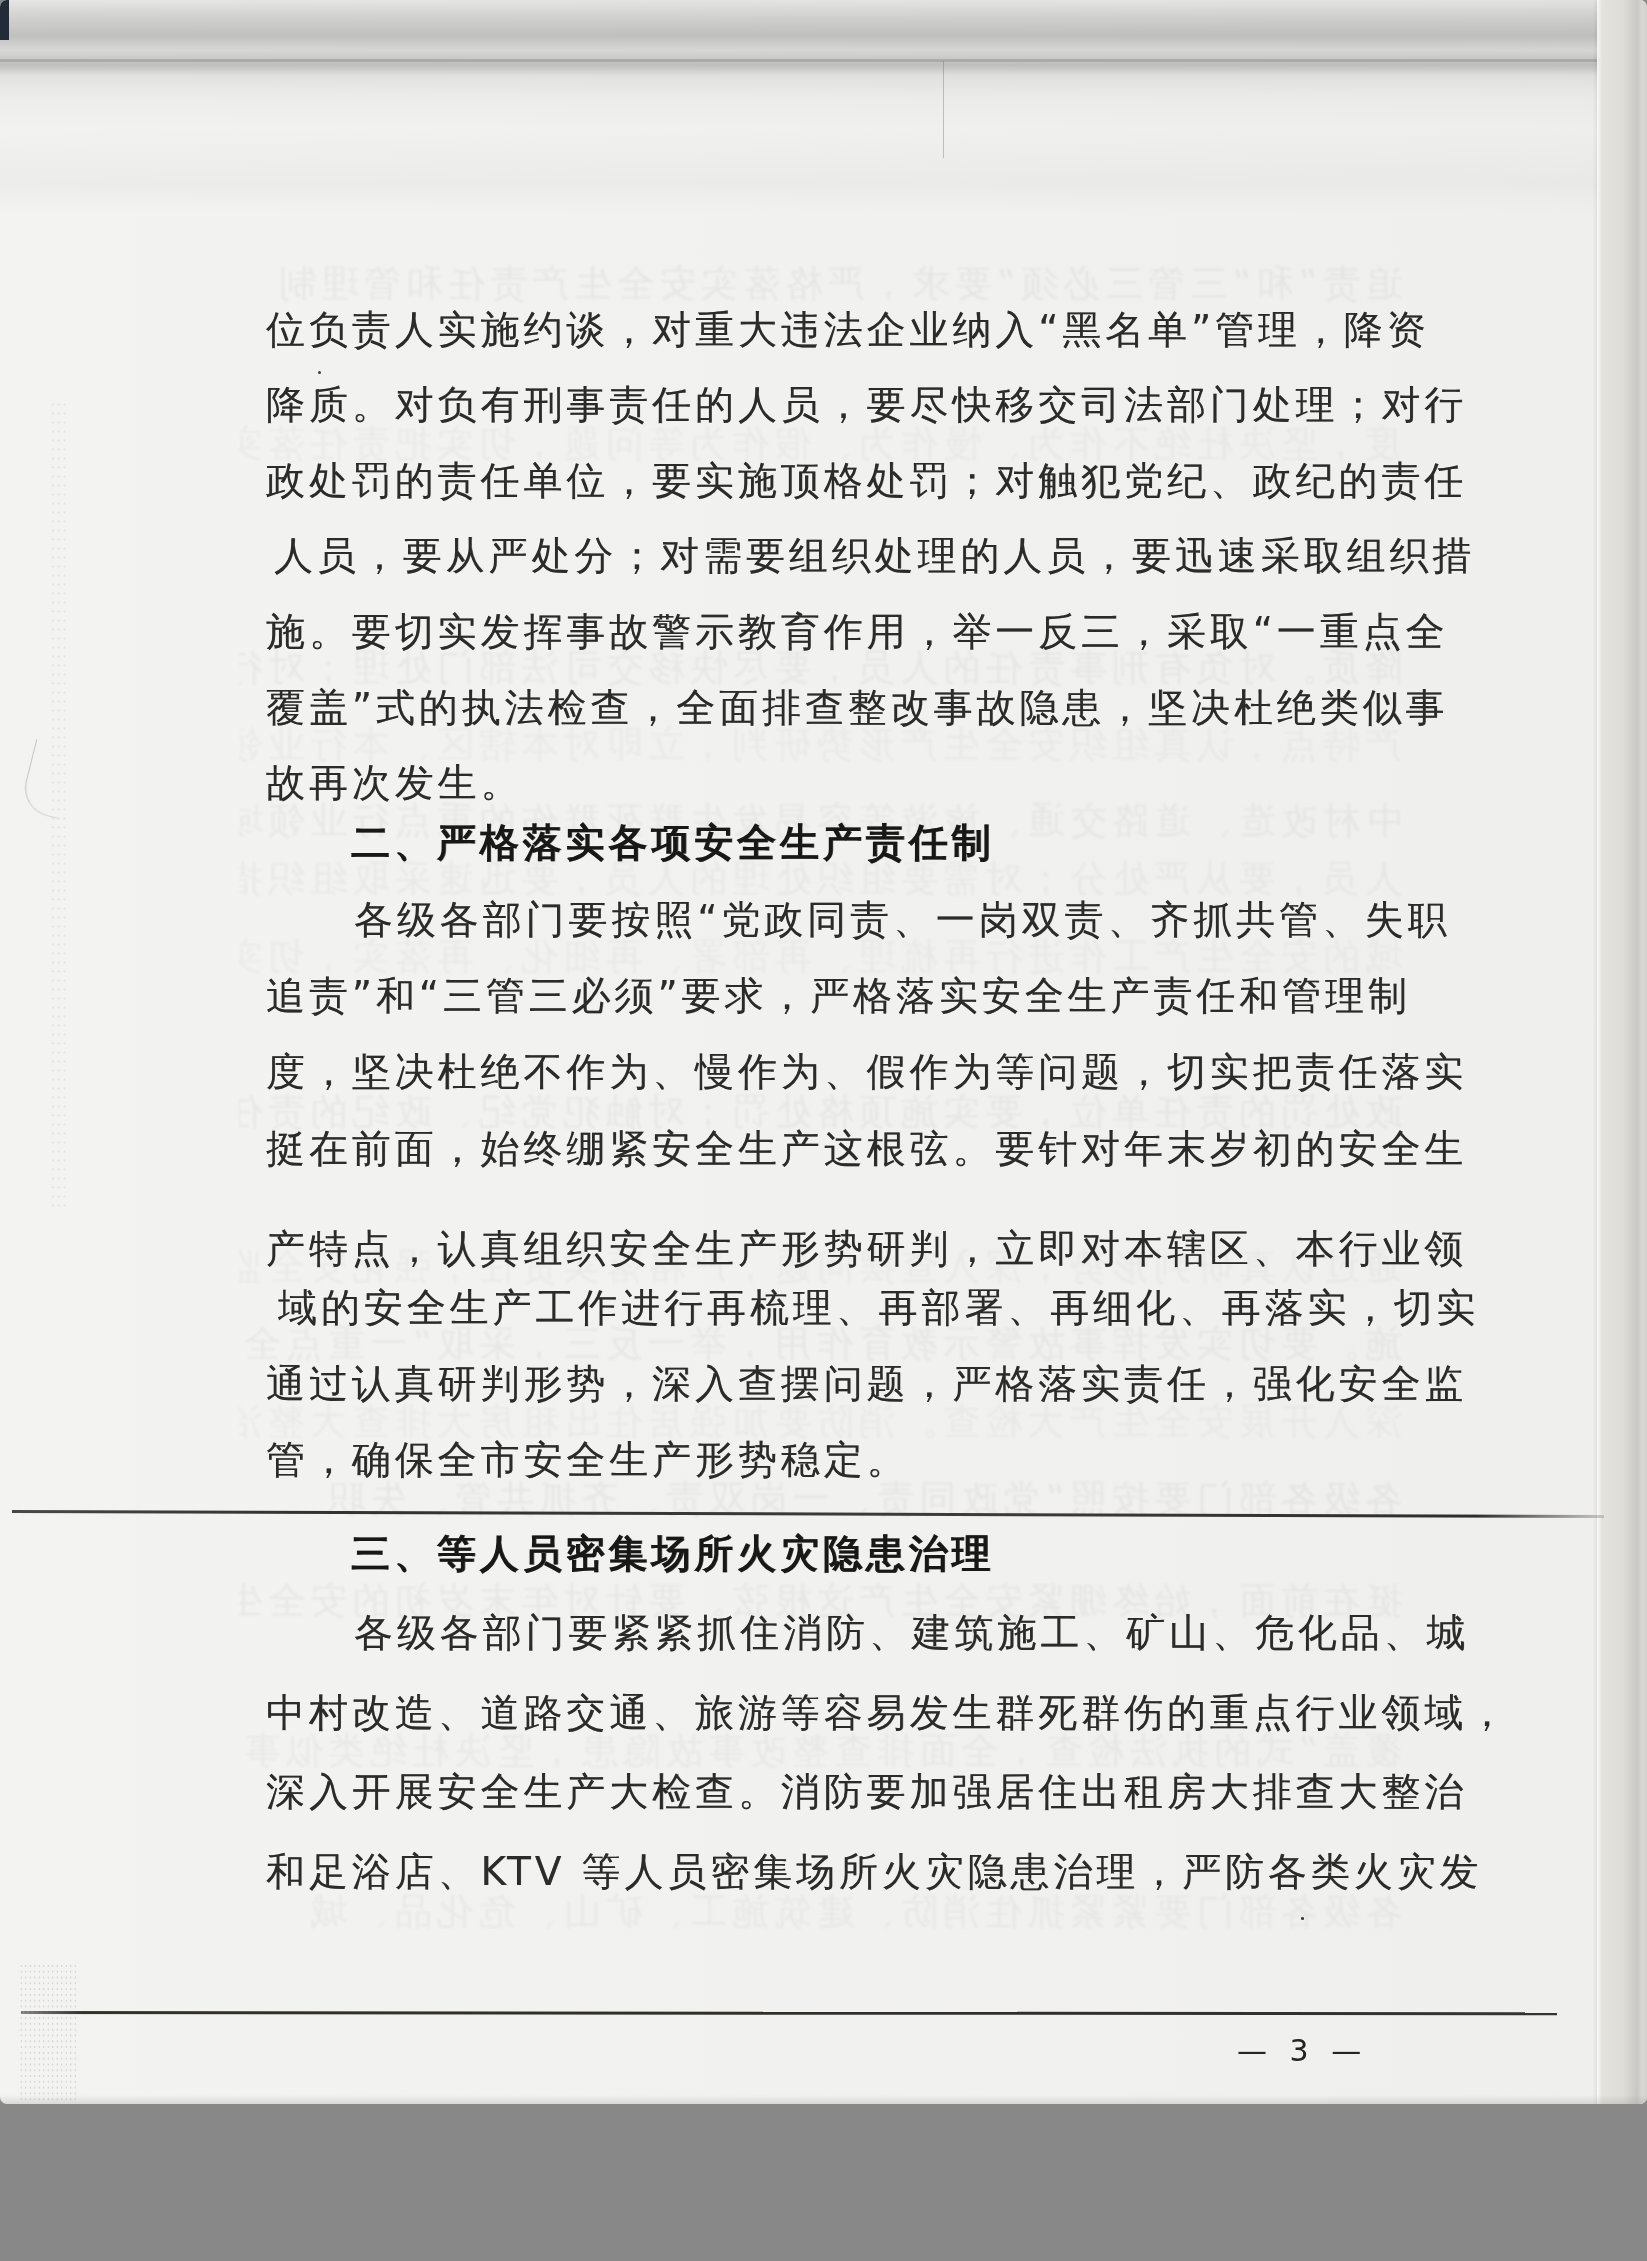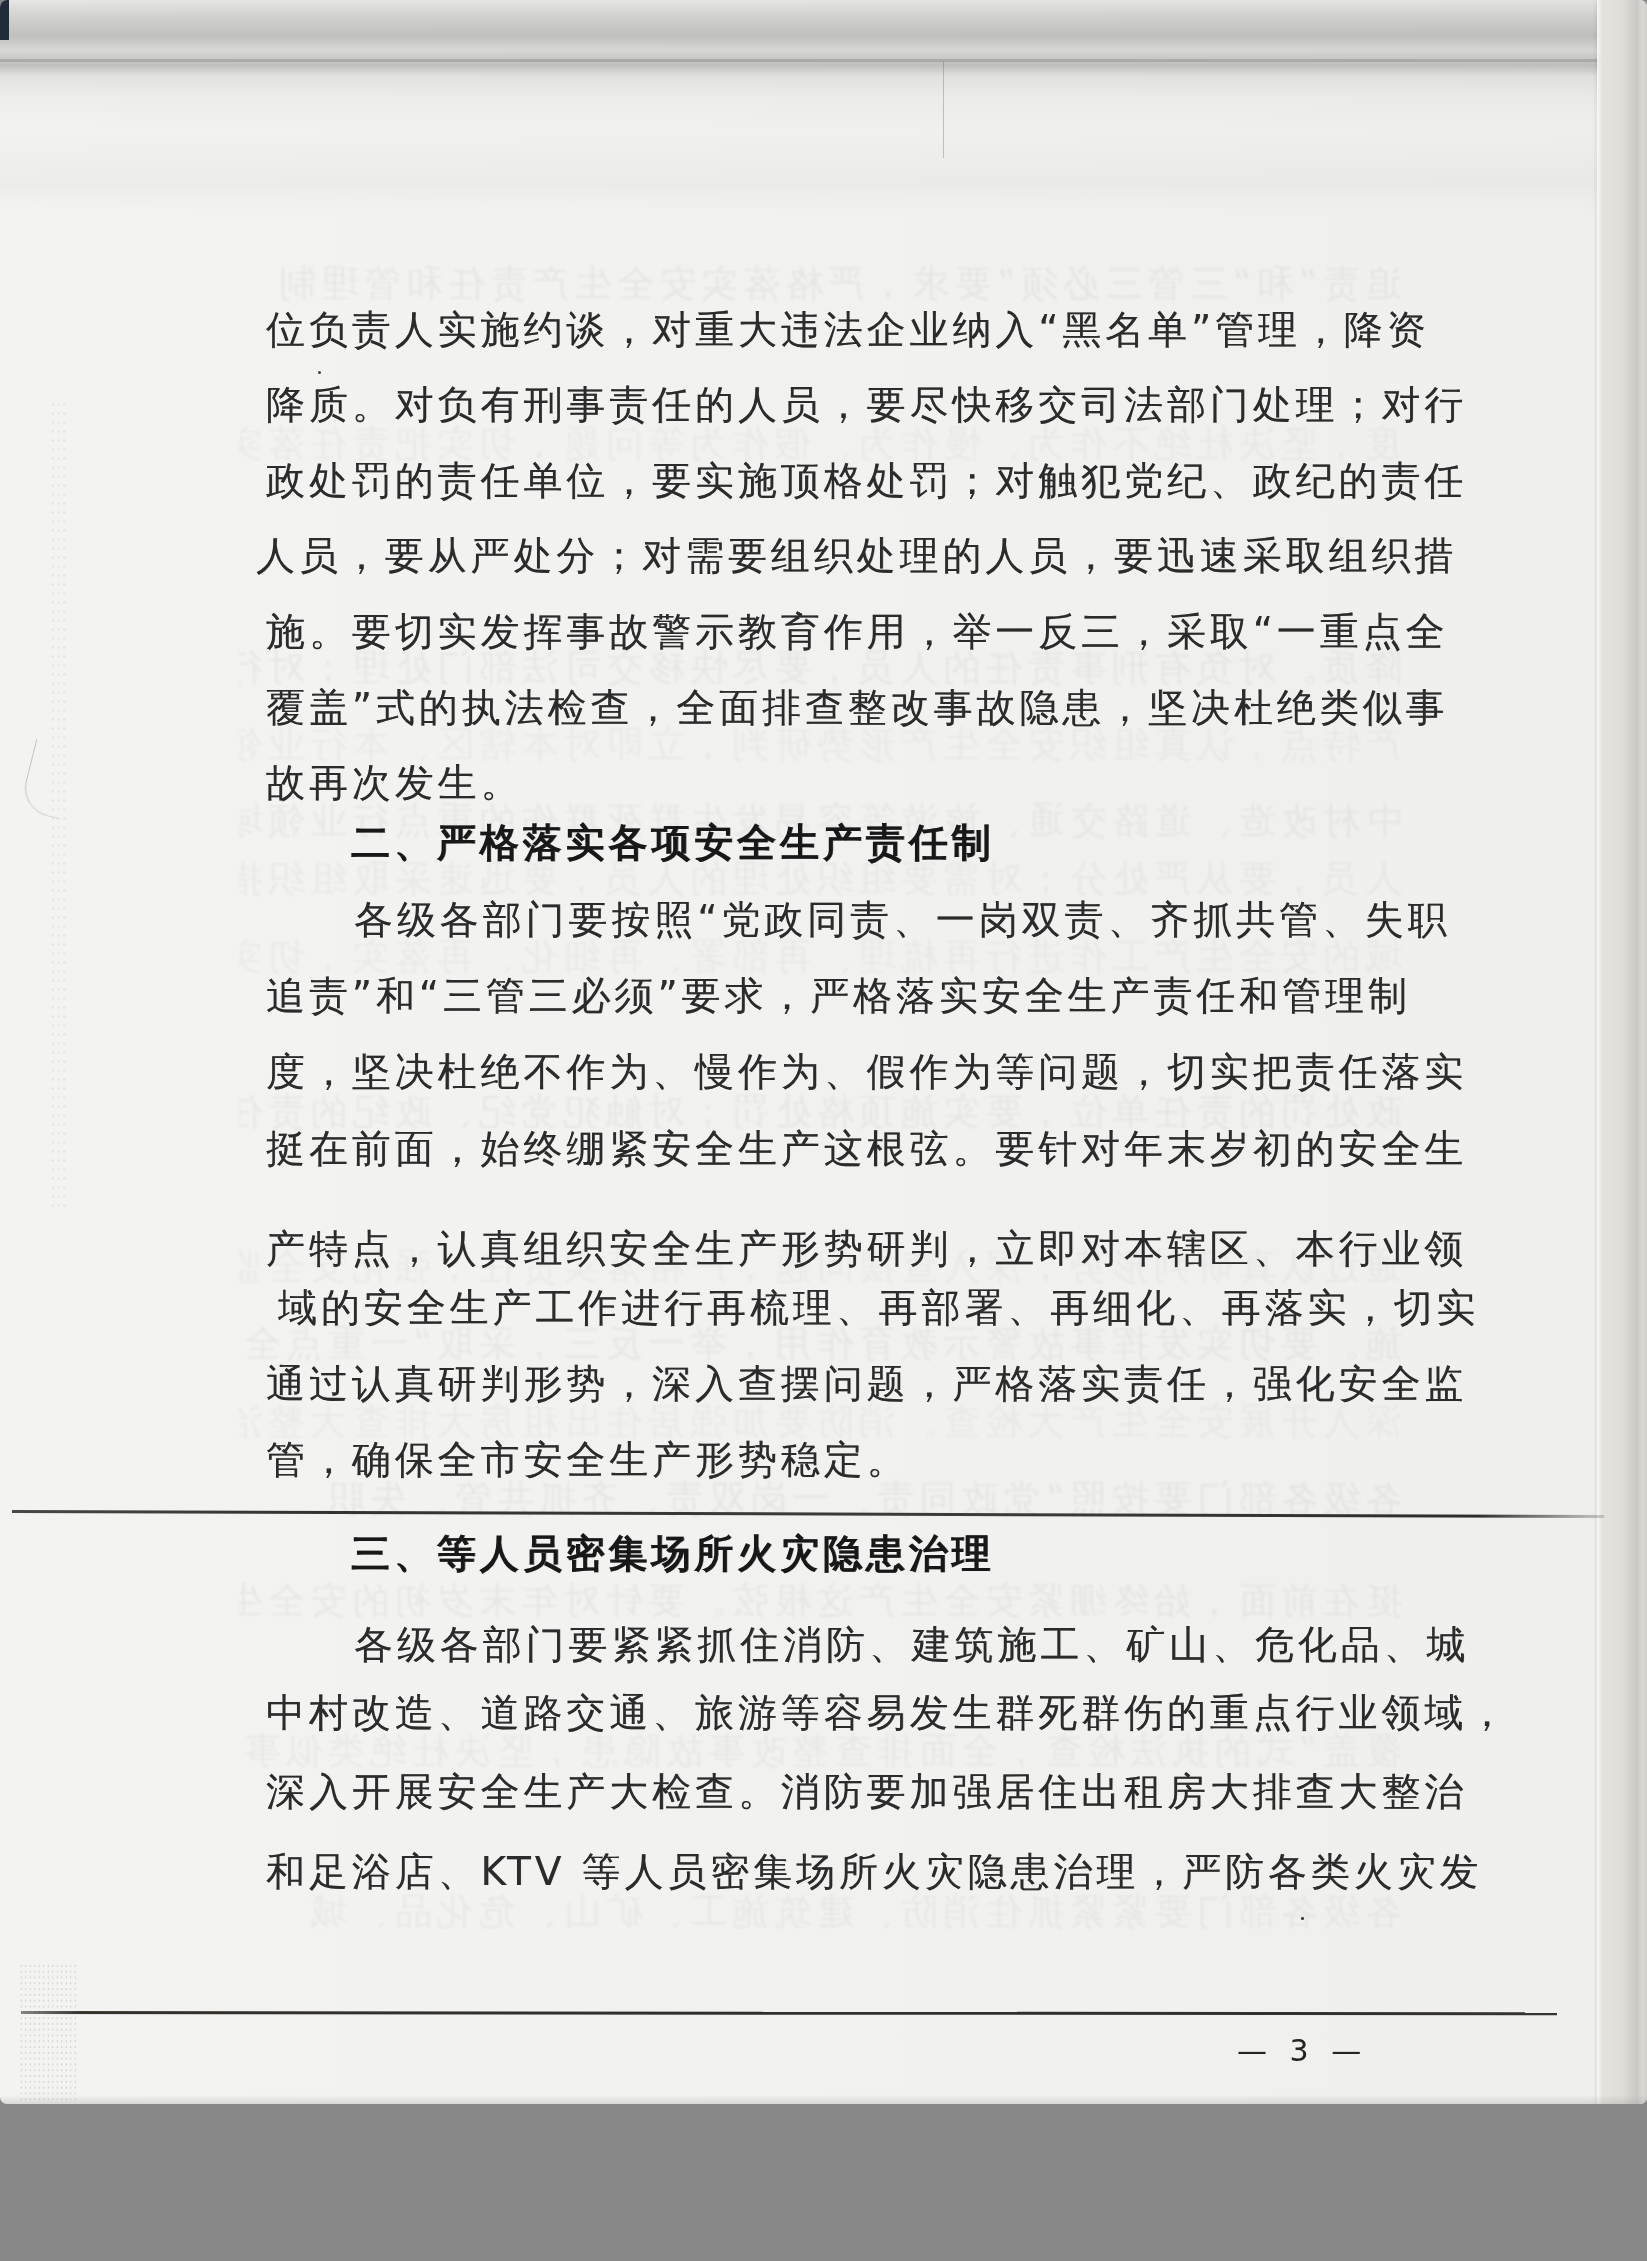--- a/index.html
+++ b/index.html
@@ -193,41 +193,41 @@
   <div class="ghost" style="left:239px;top:1324px;opacity:0.10;">施。要切实发挥事故警示教育作用，举一反三，采取“一重点全</div>
   <div class="ghost" style="left:239px;top:1402px;opacity:0.08;">深入开展安全生产大检查。消防要加强居住出租房大排查大整治</div>
   <div class="ghost" style="left:239px;top:1479px;opacity:0.11;">各级各部门要按照“党政同责、一岗双责、齐抓共管、失职</div>
   <div class="ghost" style="left:239px;top:1581px;opacity:0.10;">挺在前面，始终绷紧安全生产这根弦。要针对年末岁初的安全生</div>
   <div class="ghost" style="left:239px;top:1731px;opacity:0.09;">覆盖”式的执法检查，全面排查整改事故隐患，坚决杜绝类似事</div>
   <div class="ghost" style="left:239px;top:1892px;opacity:0.09;">各级各部门要紧紧抓住消防、建筑施工、矿山、危化品、城</div>
 
   <div class="tline" style="left:266px;top:309px;">位负责人实施约谈，对重大违法企业纳入“黑名单”管理，降资</div>
   <div class="tline" style="left:266px;top:384px;">降质。对负有刑事责任的人员，要尽快移交司法部门处理；对行</div>
   <div class="tline" style="left:266px;top:460px;">政处罚的责任单位，要实施顶格处罚；对触犯党纪、政纪的责任</div>
-  <div class="tline" style="left:256px;top:535px;">人员，要从严处分；对需要组织处理的人员，要迅速采取组织措</div>
+  <div class="tline" style="left:274px;top:535px;">人员，要从严处分；对需要组织处理的人员，要迅速采取组织措</div>
   <div class="tline" style="left:266px;top:611px;">施。要切实发挥事故警示教育作用，举一反三，采取“一重点全</div>
   <div class="tline" style="left:266px;top:687px;">覆盖”式的执法检查，全面排查整改事故隐患，坚决杜绝类似事</div>
   <div class="tline" style="left:266px;top:762px;">故再次发生。</div>
 
   <div class="tline heading" style="left:351px;top:822px;">二、严格落实各项安全生产责任制</div>
 
   <div class="tline" style="left:354px;top:899px;">各级各部门要按照“党政同责、一岗双责、齐抓共管、失职</div>
   <div class="tline" style="left:266px;top:975px;">追责”和“三管三必须”要求，严格落实安全生产责任和管理制</div>
   <div class="tline" style="left:266px;top:1051px;">度，坚决杜绝不作为、慢作为、假作为等问题，切实把责任落实</div>
   <div class="tline" style="left:266px;top:1128px;">挺在前面，始终绷紧安全生产这根弦。要针对年末岁初的安全生</div>
   <div class="tline" style="left:266px;top:1210px;margin-top:18px;">产特点，认真组织安全生产形势研判，立即对本辖区、本行业领</div>
   <div class="tline" style="left:266px;top:1287px;margin-left:12px;">域的安全生产工作进行再梳理、再部署、再细化、再落实，切实</div>
   <div class="tline" style="left:266px;top:1363px;">通过认真研判形势，深入查摆问题，严格落实责任，强化安全监</div>
   <div class="tline" style="left:266px;top:1439px;">管，确保全市安全生产形势稳定。</div>
 
   <div class="fold-line"></div>
 
   <div class="tline heading" style="left:351px;top:1533px;">三、等人员密集场所火灾隐患治理</div>
 
-  <div class="tline" style="left:354px;top:1612px;margin-top:12px;">各级各部门要紧紧抓住消防、建筑施工、矿山、危化品、城</div>
+  <div class="tline" style="left:354px;top:1612px;">各级各部门要紧紧抓住消防、建筑施工、矿山、危化品、城</div>
   <div class="tline" style="left:266px;top:1692px;">中村改造、道路交通、旅游等容易发生群死群伤的重点行业领域，</div>
   <div class="tline" style="left:266px;top:1771px;">深入开展安全生产大检查。消防要加强居住出租房大排查大整治</div>
   <div class="tline" style="left:266px;top:1851px;">和足浴店、KTV 等人员密集场所火灾隐患治理，严防各类火灾发</div>
 
   <div class="footer-line"></div>
   <div class="page-number">— 3 —</div>
   <div class="bottom-edge"></div>
 
 </div>
 

